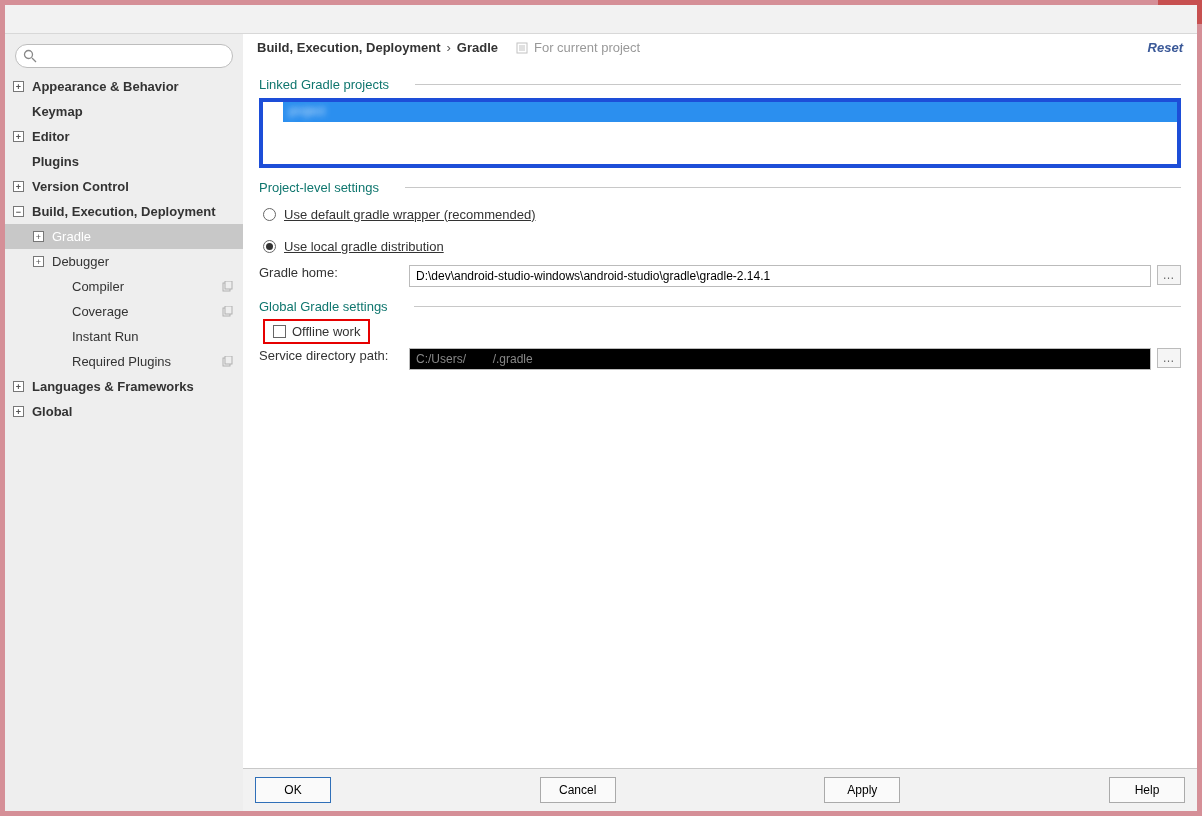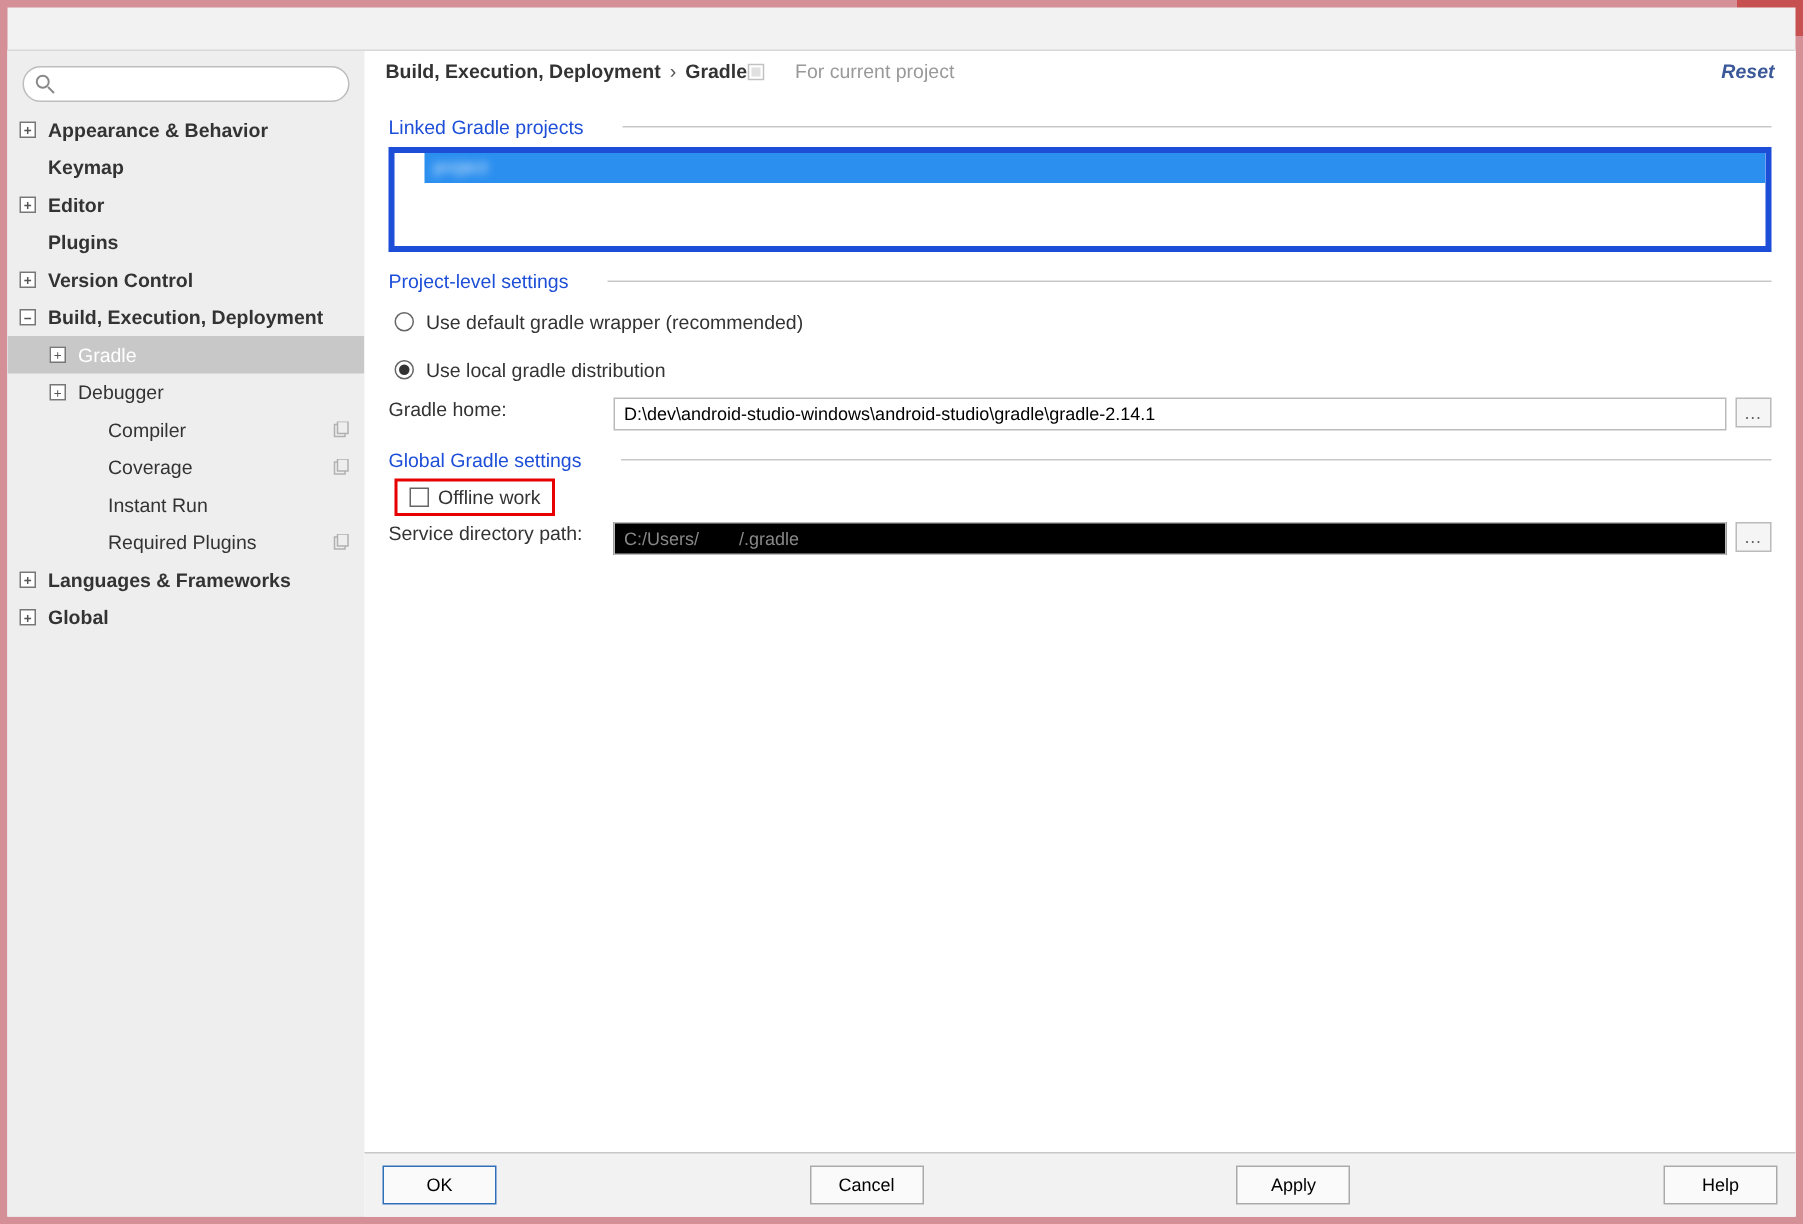--- a/index.html
+++ b/index.html
@@ -26,34 +26,34 @@
   .tree-item .label { flex: 1; white-space: nowrap; }
   .copy-ind { width: 12px; height: 12px; margin-right: 10px; opacity: 0.6; }
   .indent1 { padding-left: 28px; }
   .indent2 { padding-left: 48px; }
 
   .main { flex: 1; background: #fff; display: flex; flex-direction: column; min-width: 0; }
   .breadcrumb-row { display: flex; align-items: center; padding: 6px 14px 4px 14px; }
   .breadcrumb-row .bc { font-weight: bold; color: #333; }
   .breadcrumb-row .bc-current { font-weight: bold; color: #333; }
   .breadcrumb-row .sep { margin: 0 6px; color: #555; }
-  .proj-hint { margin-left: 0; color: #999; display: flex; align-items: center; gap: 20px; justify-content: center; }
+  .proj-hint { margin-left: 18px; color: #999; display: flex; align-items: center; gap: 6px; justify-content: center; }
   .proj-hint-icon { width: 12px; height: 12px; opacity: 0.6; }
   .reset-link { margin-left: auto; color: #3b5998; font-weight: bold; cursor: pointer; font-style: italic; }
   .main-scroll { flex: 1; overflow: auto; padding: 6px 16px 16px 16px; min-height: 0; }
 
   .section-label-row { display: flex; align-items: center; margin: 12px 0 6px 0; }
-  .section-label-row .txt { color: #1d4ed8; margin-right: 26px; white-space: nowrap; }
+  .section-label-row .txt { color: #0f766e; margin-right: 26px; white-space: nowrap; }
   .section-label-row .line { flex: 1; height: 1px; background: #c8c8c8; }
 
   .projects-box { border: 4px solid #1d4ed8; height: 70px; overflow: auto; padding-left: 20px; }
   .proj-row { height: 20px; background: #2b8fef; color: #fff; font-size: 12px; padding: 2px 6px; white-space: nowrap; }
   .proj-row.blur { color: transparent; text-shadow: 0 0 6px rgba(255,255,255,0.9); }
 
-  .radio-row { display: flex; align-items: center; height: 26px; margin: 6px 0 2px 4px; }
+  .radio-row { display: flex; align-items: center; height: 26px; margin: 6px 0 2px 4px; text-decoration: underline; }
   .radio { width: 13px; height: 13px; border: 1px solid #666; border-radius: 50%; margin-right: 8px; display: inline-flex; align-items: center; justify-content: center; }
   .radio .dot { width: 7px; height: 7px; background: #333; border-radius: 50%; display: none; }
   .radio.checked .dot { display: block; }
   .field-row { display: flex; align-items: flex-start; margin: 6px 0; }
   .field-row .lbl { width: 150px; color: #333; }
   .field-row input[type=text] { flex: 1; height: 22px; border: 1px solid #bbb; padding: 2px 6px; font-size: 12px; background: #fff; }
   .field-row input.disabled { background: #000000; color: #888; }
   .browse { width: 24px; height: 20px; border: 1px solid #bbb; margin-left: 6px; display: flex; align-items: center; justify-content: center; background: #f5f5f5; cursor: pointer; font-size: 12px; letter-spacing: 1px; color:#666;}
   .chk-row { display: flex; align-items: center; height: 22px; margin: 4px 0 6px 4px; }
   .chk { width: 13px; height: 13px; border: 1px solid #666; margin-right: 6px; display:inline-block; background:#fff;}

